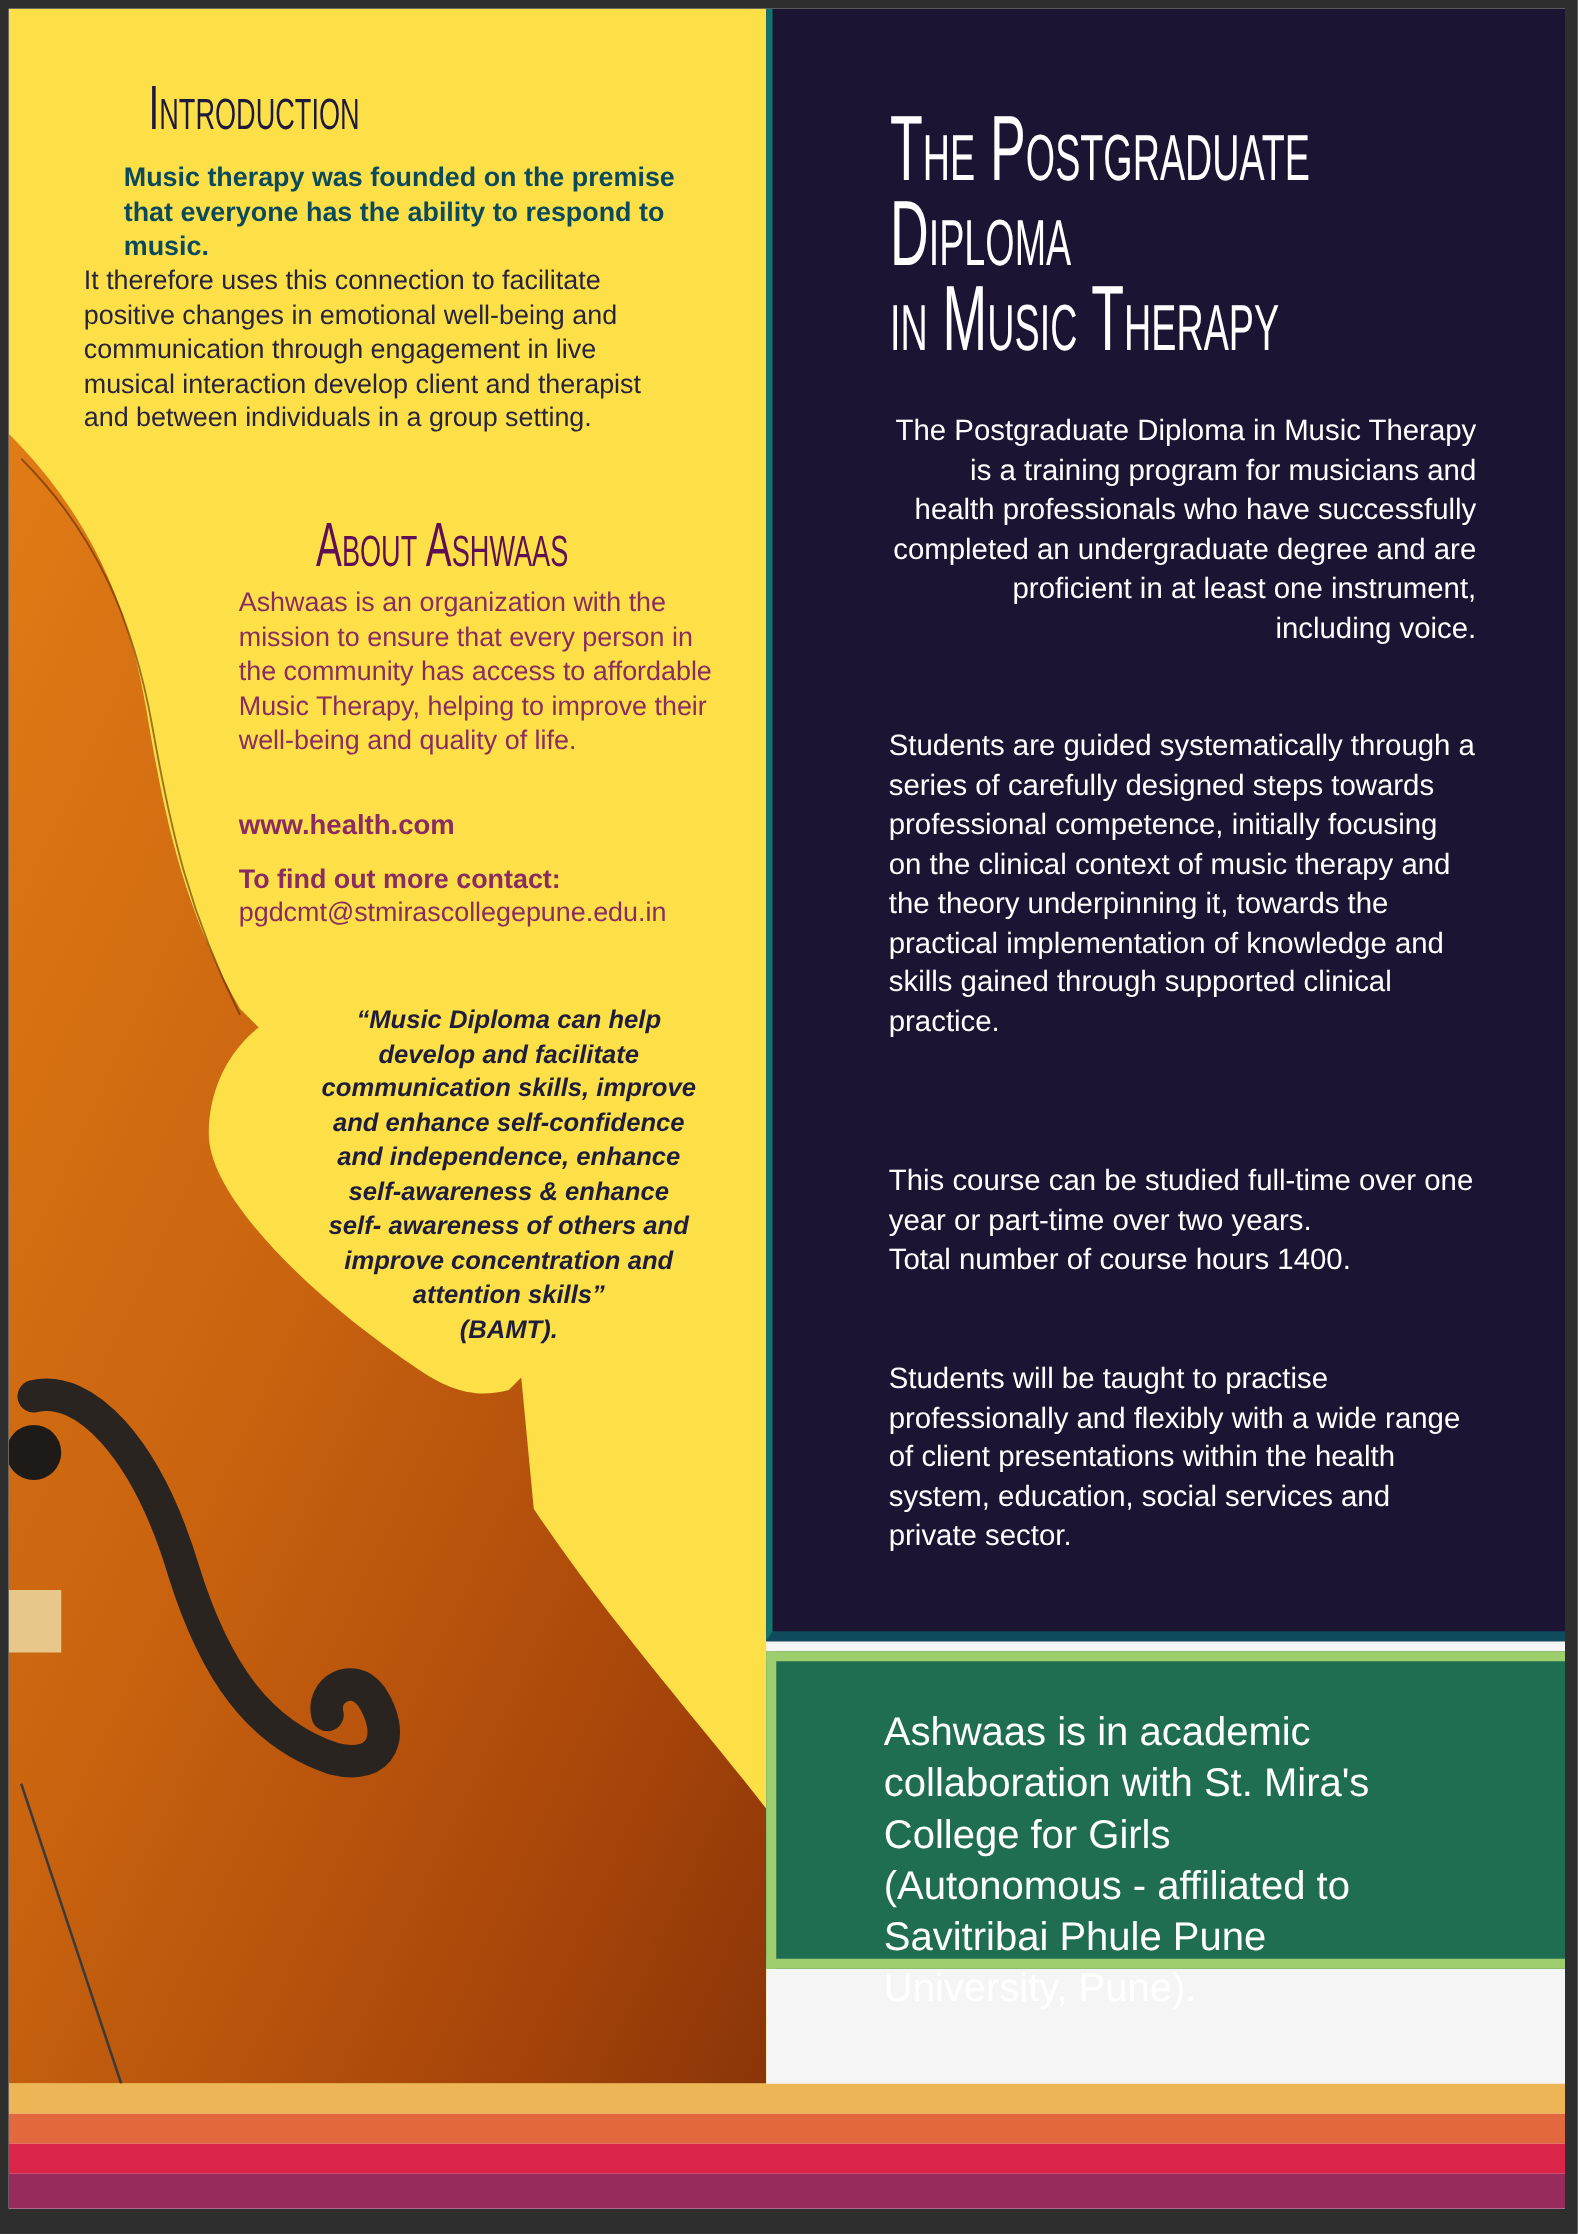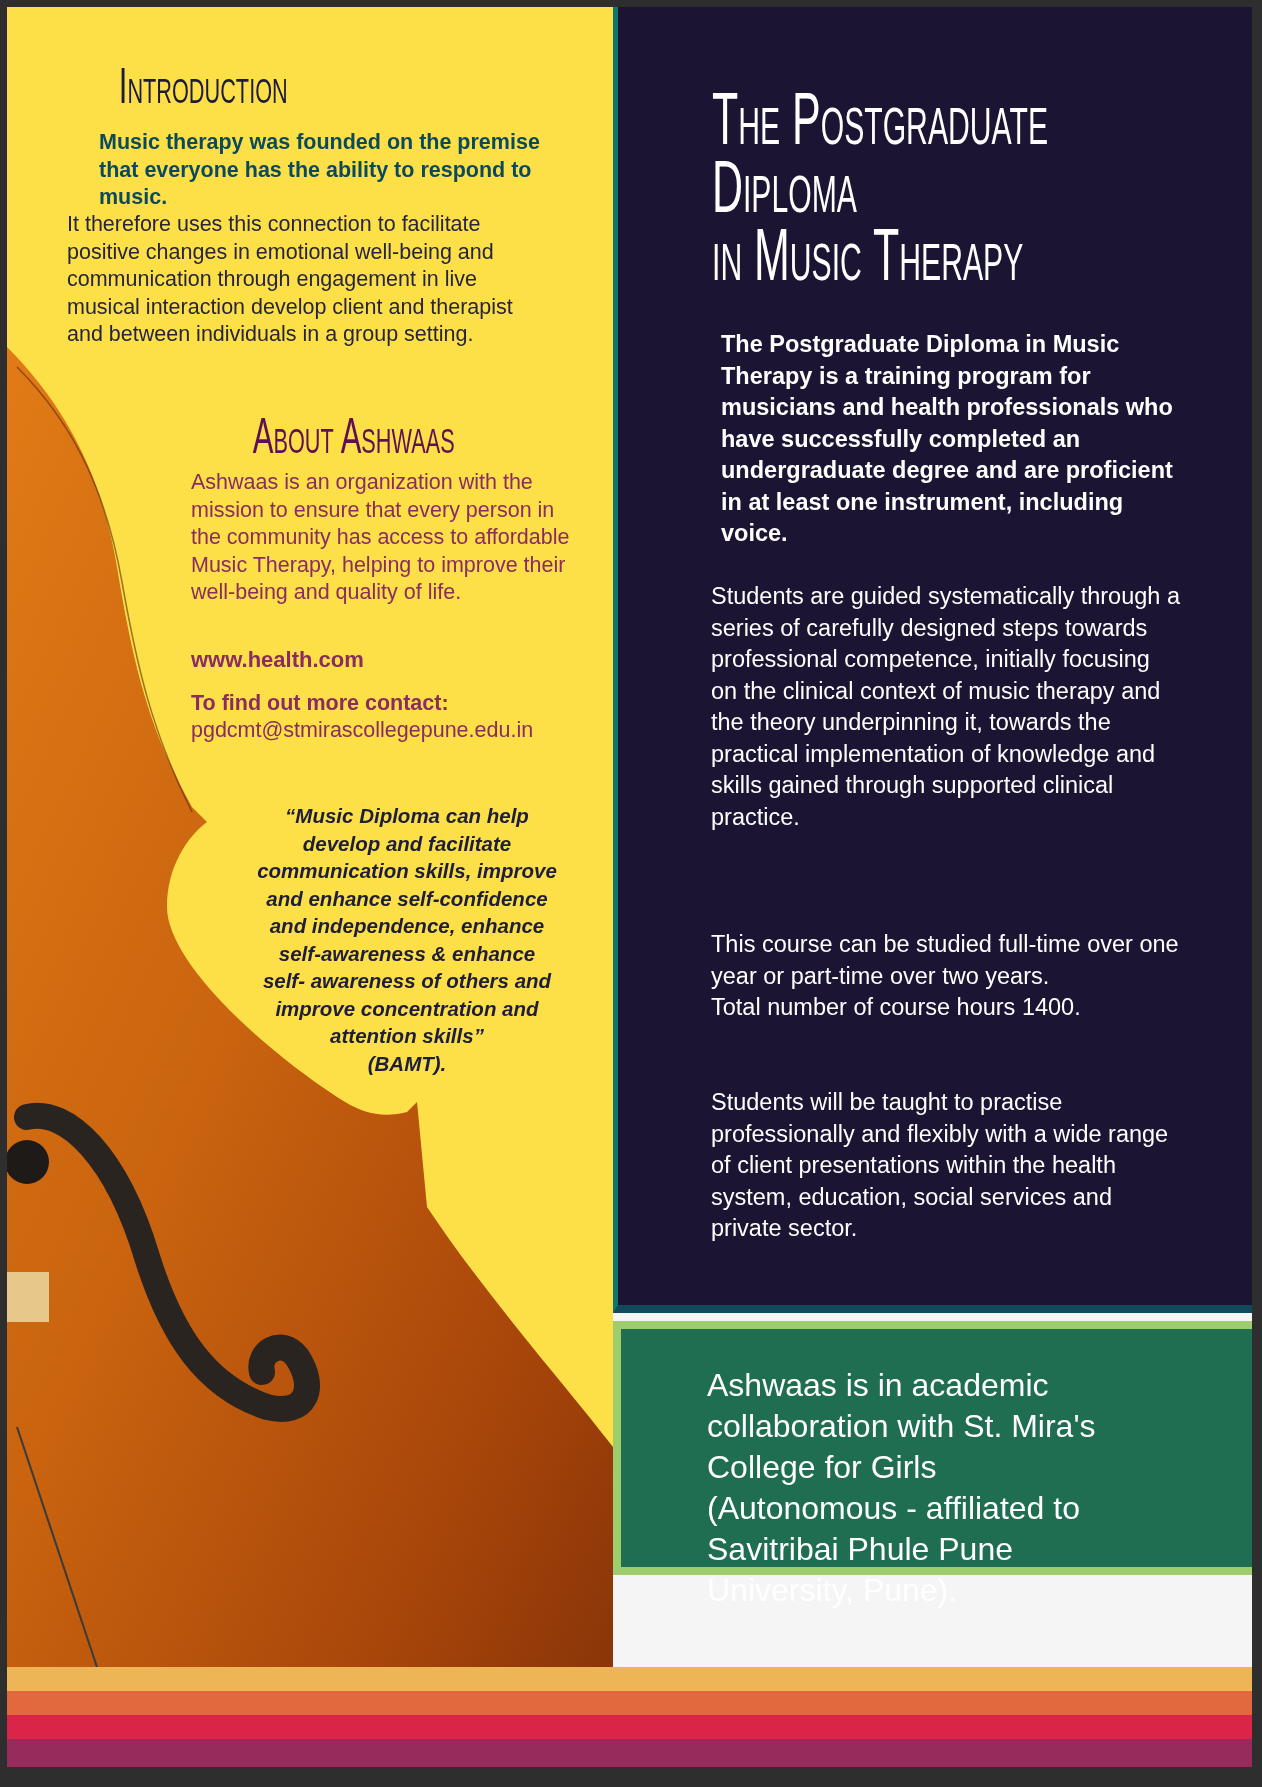--- a/index.html
+++ b/index.html
@@ -22,21 +22,21 @@
   .about-contact-label { position: absolute; left: 184px; top: 684px; font-size: 21.5px; color: #8a2c61; font-weight: 700; }
   .about-contact-email { position: absolute; left: 184px; top: 711px; font-size: 21.5px; color: #8a2c61; }
 
   .quote { position: absolute; left: 250px; top: 795px; width: 300px; text-align: center; font-size: 20.5px; line-height: 27.5px; color: #1e1e3c; font-style: italic; font-weight: 600; }
   .quote b { font-weight: 800; }
 
   
   .right-top { position: absolute; left: 606px; top: 0; width: 675px; height: 1306px; background: #1b1533; border-left: 5px solid #0f766e; border-bottom: 8px solid #0f4a5d; }
   .right-title { position: absolute; left: 94px; top: 78px; font-size: 74px; line-height: 68px; color: #ffffff; font-variant: small-caps; transform: scaleX(0.58); transform-origin: left top; white-space: nowrap; }
   .right-title span { display: block; }
-  .right-lead { position: absolute; left: 103px; top: 322px; width: 470px; font-size: 23.5px; line-height: 31.5px; color: #ffffff; font-weight: 700; }
+  .right-lead { position: absolute; left: 93px; top: 322px; width: 470px; font-size: 23.5px; line-height: 31.5px; color: #ffffff; font-weight: 400; text-align: right; }
   .right-p { position: absolute; left: 93px; width: 470px; font-size: 23.5px; line-height: 31.5px; color: #ffffff; }
   .p1 { top: 574px; }
   .p2 { top: 922px; }
   .p3 { top: 1080px; }
 
   .right-bottom { position: absolute; left: 606px; top: 1314px; width: 639px; height: 254px; background: #1f6e52; border: 8px solid #9ecd6d; border-right: none; padding-left: 40px; }
   .collab { position: absolute; left: 86px; top: 36px; width: 420px; font-size: 32px; line-height: 41px; color: #ffffff; }
 
   
   .stripes { position: absolute; left: 0; top: 1660px; width: 1245px; height: 100px; }

